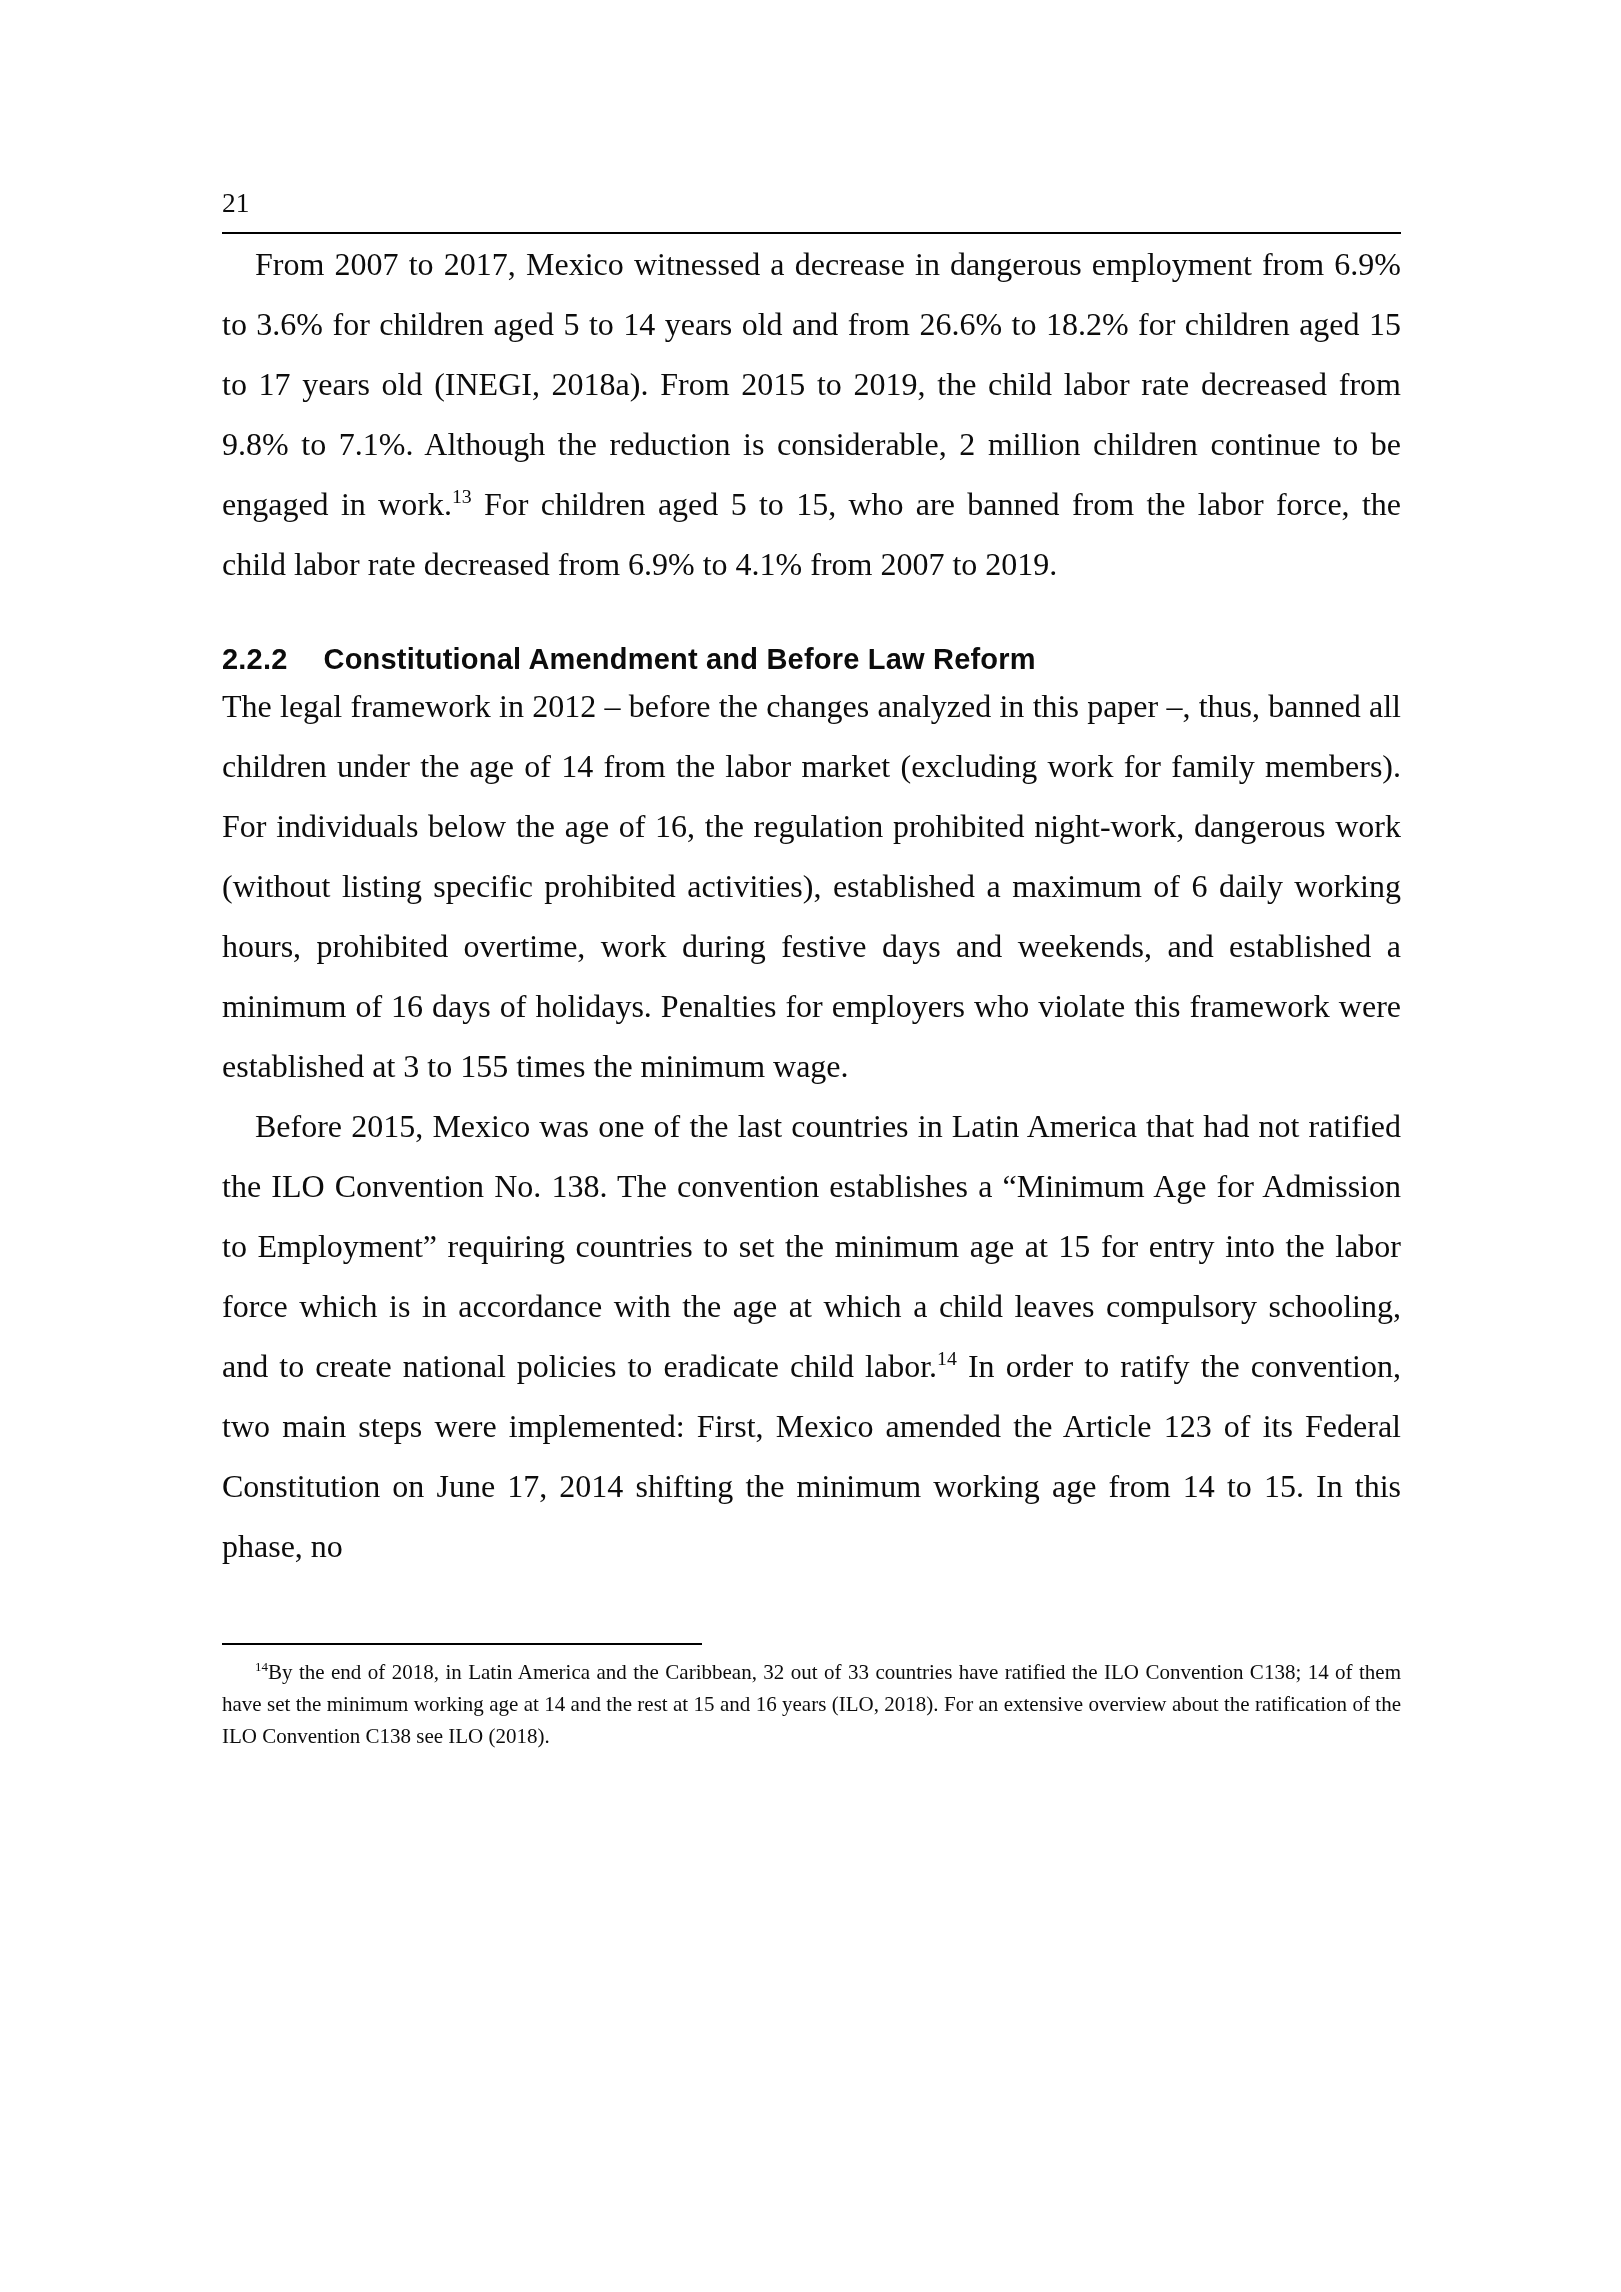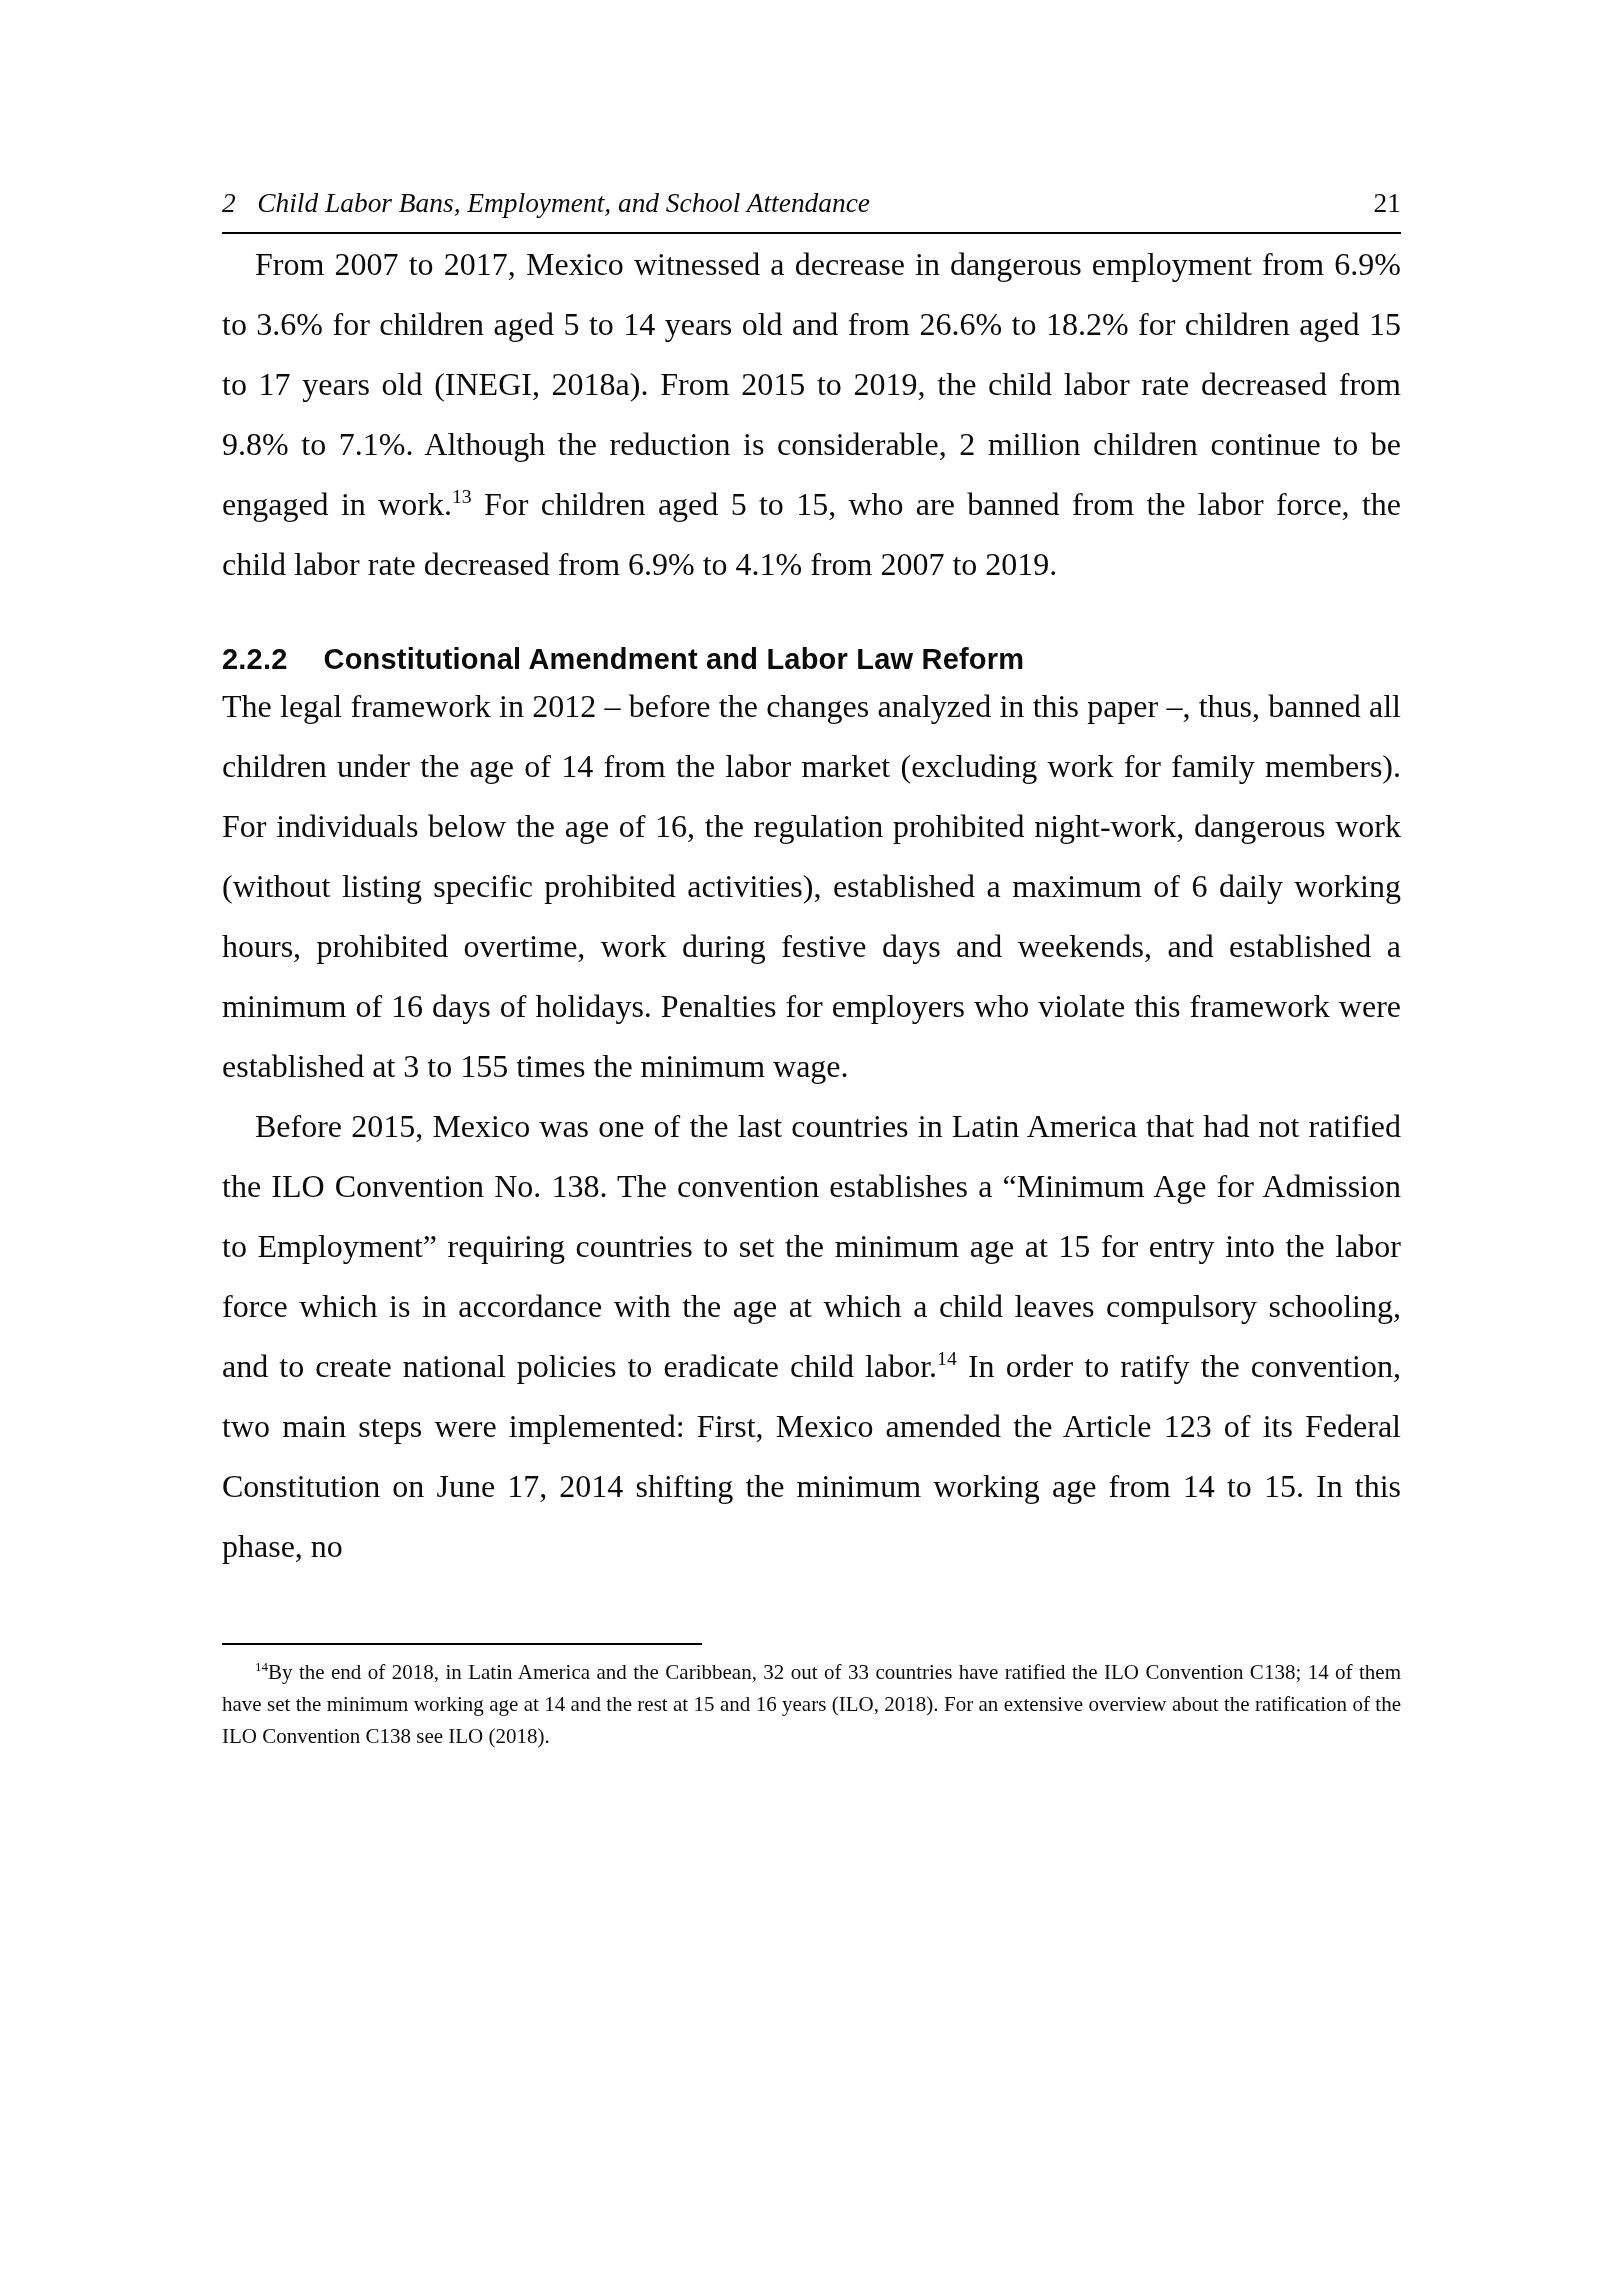--- a/index.html
+++ b/index.html
@@ -74,31 +74,28 @@
     text-indent:33px;
   }
   .footnote sup.fnref { font-size:0.62em; }
 </style>
 </head>
 <body>
 
 <div class="page">
 
   <div class="running-header">
-    <span class="running-title-wrap">
-      <span class="chapter-number">2</span><span>Child Labor Bans, Employment, and School Attendance</span>
-    </span>
     <span class="page-number">21</span>
   </div>
 
   <div class="body-text">
 
     <p class="para para1 indent"><span>From 2007 to 2017, Mexico witnessed a decrease in dangerous employment from 6.9% to 3.6% for children aged 5 to 14 years old and from 26.6% to 18.2% for children aged 15 to 17 years old (INEGI, 2018a). From 2015 to 2019, the child labor rate decreased from 9.8% to 7.1%. Although the reduction is considerable, 2 million children continue to be engaged in work.</span><sup class="fnref">13</sup><span> For children aged 5 to 15, who are banned from the labor force, the child labor rate decreased from 6.9% to 4.1% from 2007 to 2019.</span></p>
 
-    <h2 class="section-heading"><span class="section-number">2.2.2</span><span>Constitutional Amendment and Labor Law Reform</span></h2>
+    <h2 class="section-heading"><span class="section-number">2.2.2</span><span>Constitutional Amendment and Before Law Reform</span></h2>
 
     <p class="para para2">The legal framework in 2012 – before the changes analyzed in this paper –, thus, banned all children under the age of 14 from the labor market (excluding work for family members). For individuals below the age of 16, the regulation prohibited night-work, dangerous work (without listing specific prohibited activities), established a maximum of 6 daily working hours, prohibited overtime, work during festive days and weekends, and established a minimum of 16 days of holidays. Penalties for employers who violate this framework were established at 3 to 155 times the minimum wage.</p>
 
     <p class="para para3 indent"><span>Before 2015, Mexico was one of the last countries in Latin America that had not ratified the ILO Convention No. 138. The convention establishes a “Minimum Age for Admission to Employment” requiring countries to set the minimum age at 15 for entry into the labor force which is in accordance with the age at which a child leaves compulsory schooling, and to create national policies to eradicate child labor.</span><sup class="fnref">14</sup><span> In order to ratify the convention, two main steps were implemented: First, Mexico amended the Article 123 of its Federal Constitution on </span><span class="bold-date">June 17, 2014</span><span> shifting the minimum working age from 14 to 15. In this phase, no</span></p>
 
   </div>
 
   <div class="footnote-area">
     <div class="footnote-rule"></div>
     <p class="footnote"><sup class="fnref">14</sup><span>By the end of 2018, in Latin America and the Caribbean, 32 out of 33 countries have ratified the ILO Convention C138; 14 of them have set the minimum working age at 14 and the rest at 15 and 16 years (ILO, 2018). For an extensive overview about the ratification of the ILO Convention C138 see ILO (2018).</span></p>

